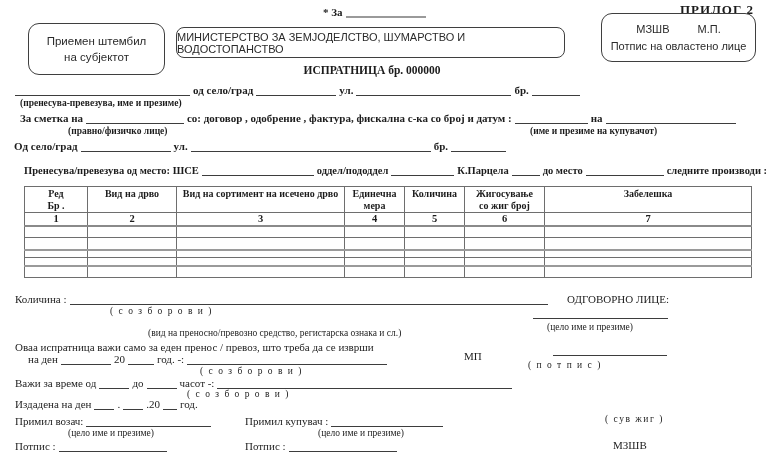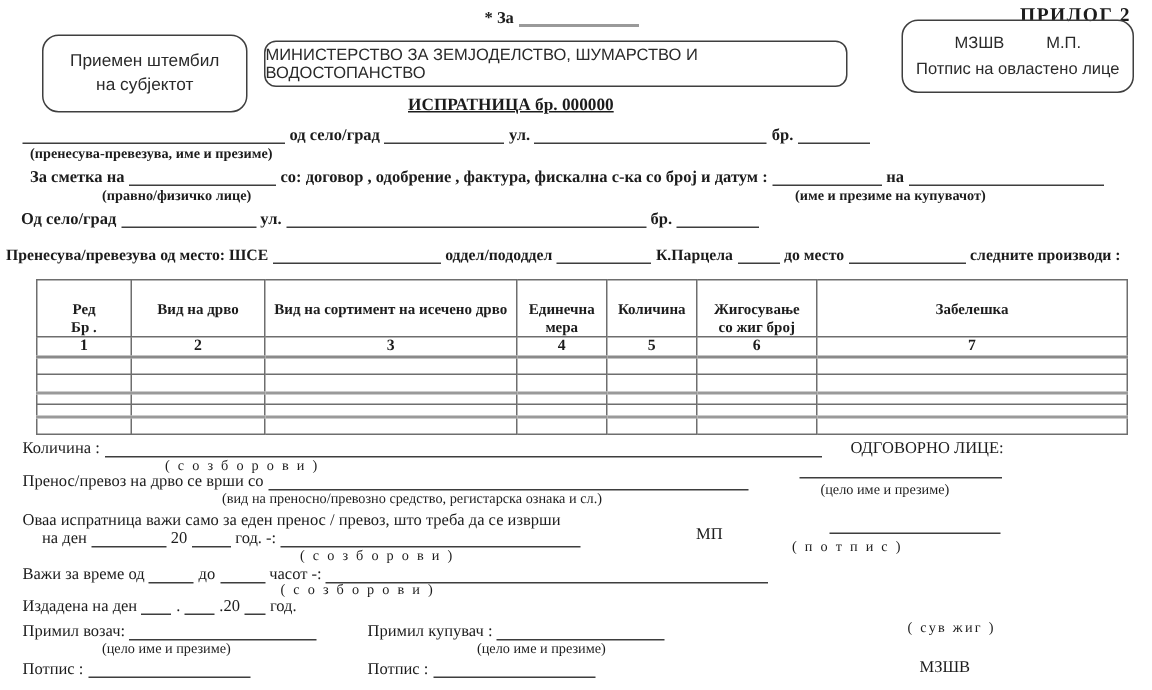--- a/index.html
+++ b/index.html
@@ -19,21 +19,21 @@
   .bl  { display:inline-block; border-bottom:1px solid #3d3d3d; height:12px; flex:none; margin:0 3px; }
   .blg { border-bottom:2px solid #9a9a9a; }
   .lbl { flex:none; }
   .box { position:absolute; border:1.5px solid #3f3f3f; border-radius:11px;
          display:flex; flex-direction:column; justify-content:center; align-items:center;
          font-family:"Liberation Sans", sans-serif; color:#2a2a2a; }
   .grid { position:absolute; left:24px; top:186px; width:727px;
           border-collapse:collapse; table-layout:fixed; }
   .grid th, .grid td { border:1px solid #6e6e6e; padding:0 1px; font-size:10px;
           line-height:11.5px; text-align:center; vertical-align:top; font-weight:bold; }
-  .grid th { height:26px; padding-top:14px; }
+  .grid th { height:26px; padding-top:1px; }
   .grid tr.num td { height:13px; border-bottom:2px solid #8a8a8a; font-size:10.5px; }
   .grid tr.er td { height:12px; }
   .grid tr.er.sm td { height:8px; }
   .grid tr.thick td { border-bottom:2px solid #9a9a9a; }
 </style>
 </head>
 <body>
 
 <div class="page">
 
@@ -54,21 +54,21 @@
   </div>
 
   <div class="box" style="left:601px; top:13px; width:155px; height:49px; font-size:11px; line-height:17px;">
     <span style="display:flex; gap:28px;">
       <span>МЗШВ</span>
       <span>М.П.</span>
     </span>
     <span>Потпис на овластено лице</span>
   </div>
 
-  <div class="abs b" style="left:272px; top:64px; width:200px; font-size:11.5px;text-decoration:underline;">ИСПРАТНИЦА бр. 000000</div>
+  <div class="abs b" style="left:272px; top:64px; width:200px; text-align:center; font-size:11.5px;">ИСПРАТНИЦА бр. 000000</div>
 
   <div class="abs fl f11 b" style="left:12px; top:84px;">
     <span class="bl" style="width:175px;"></span>
     <span class="lbl">од село/град</span>
     <span class="bl" style="width:80px;"></span>
     <span class="lbl">ул.</span>
     <span class="bl" style="width:155px;"></span>
     <span class="lbl">бр.</span>
     <span class="bl" style="width:48px;"></span>
   </div>
@@ -87,21 +87,21 @@
 
   <div class="abs fl f11 b" style="left:14px; top:140px;">
     <span class="lbl">Од село/град</span>
     <span class="bl" style="width:90px;"></span>
     <span class="lbl">ул.</span>
     <span class="bl" style="width:240px;"></span>
     <span class="lbl">бр.</span>
     <span class="bl" style="width:55px;"></span>
   </div>
 
-  <div class="abs fl f105 b" style="left:4px; top:164px;">
+  <div class="abs fl f105 b" style="left:24px; top:164px;">
     <span class="lbl">Пренесува/превезува од место: ШСЕ</span>
     <span class="bl" style="width:112px;"></span>
     <span class="lbl">оддел/пододдел</span>
     <span class="bl" style="width:63px;"></span>
     <span class="lbl">К.Парцела</span>
     <span class="bl" style="width:28px;"></span>
     <span class="lbl">до место</span>
     <span class="bl" style="width:78px;"></span>
     <span class="lbl">следните  производи :</span>
   </div>
@@ -200,24 +200,20 @@
   </tbody>
     </table>
 
   <div class="abs fl nrm" style="left:15px; top:293px;">
     <span class="lbl">Количина :</span>
     <span class="bl" style="width:478px;"></span>
   </div>
   <div class="abs nrm b" style="left:567px; top:293px; font-size:11px;">ОДГОВОРНО ЛИЦЕ:</div>
   <div class="abs capn ls" style="left:110px; top:306px;">( с о з б о р о в и )</div>
 
-  <div class="abs fl nrm" style="left:15px; top:315px;">
-    <span class="lbl">Пренос/превоз на дрво се врши со</span>
-    <span class="bl" style="width:320px;"></span>
-  </div>
   <span class="abs bl" style="left:530px; top:307px; width:135px;"></span>
   <div class="abs capn" style="left:148px; top:328px;">(вид на преносно/превозно средство, регистарска ознака и сл.)</div>
   <div class="abs capn" style="left:547px; top:322px;">(цело име и презиме)</div>
 
   <div class="abs nrm" style="left:15px; top:341px;">Оваа испратница важи само за еден пренос / превоз, што треба да се изврши</div>
 
   <div class="abs fl nrm" style="left:28px; top:353px;">
     <span class="lbl">на ден</span>
     <span class="bl" style="width:50px;"></span>
     <span class="lbl">20</span>

